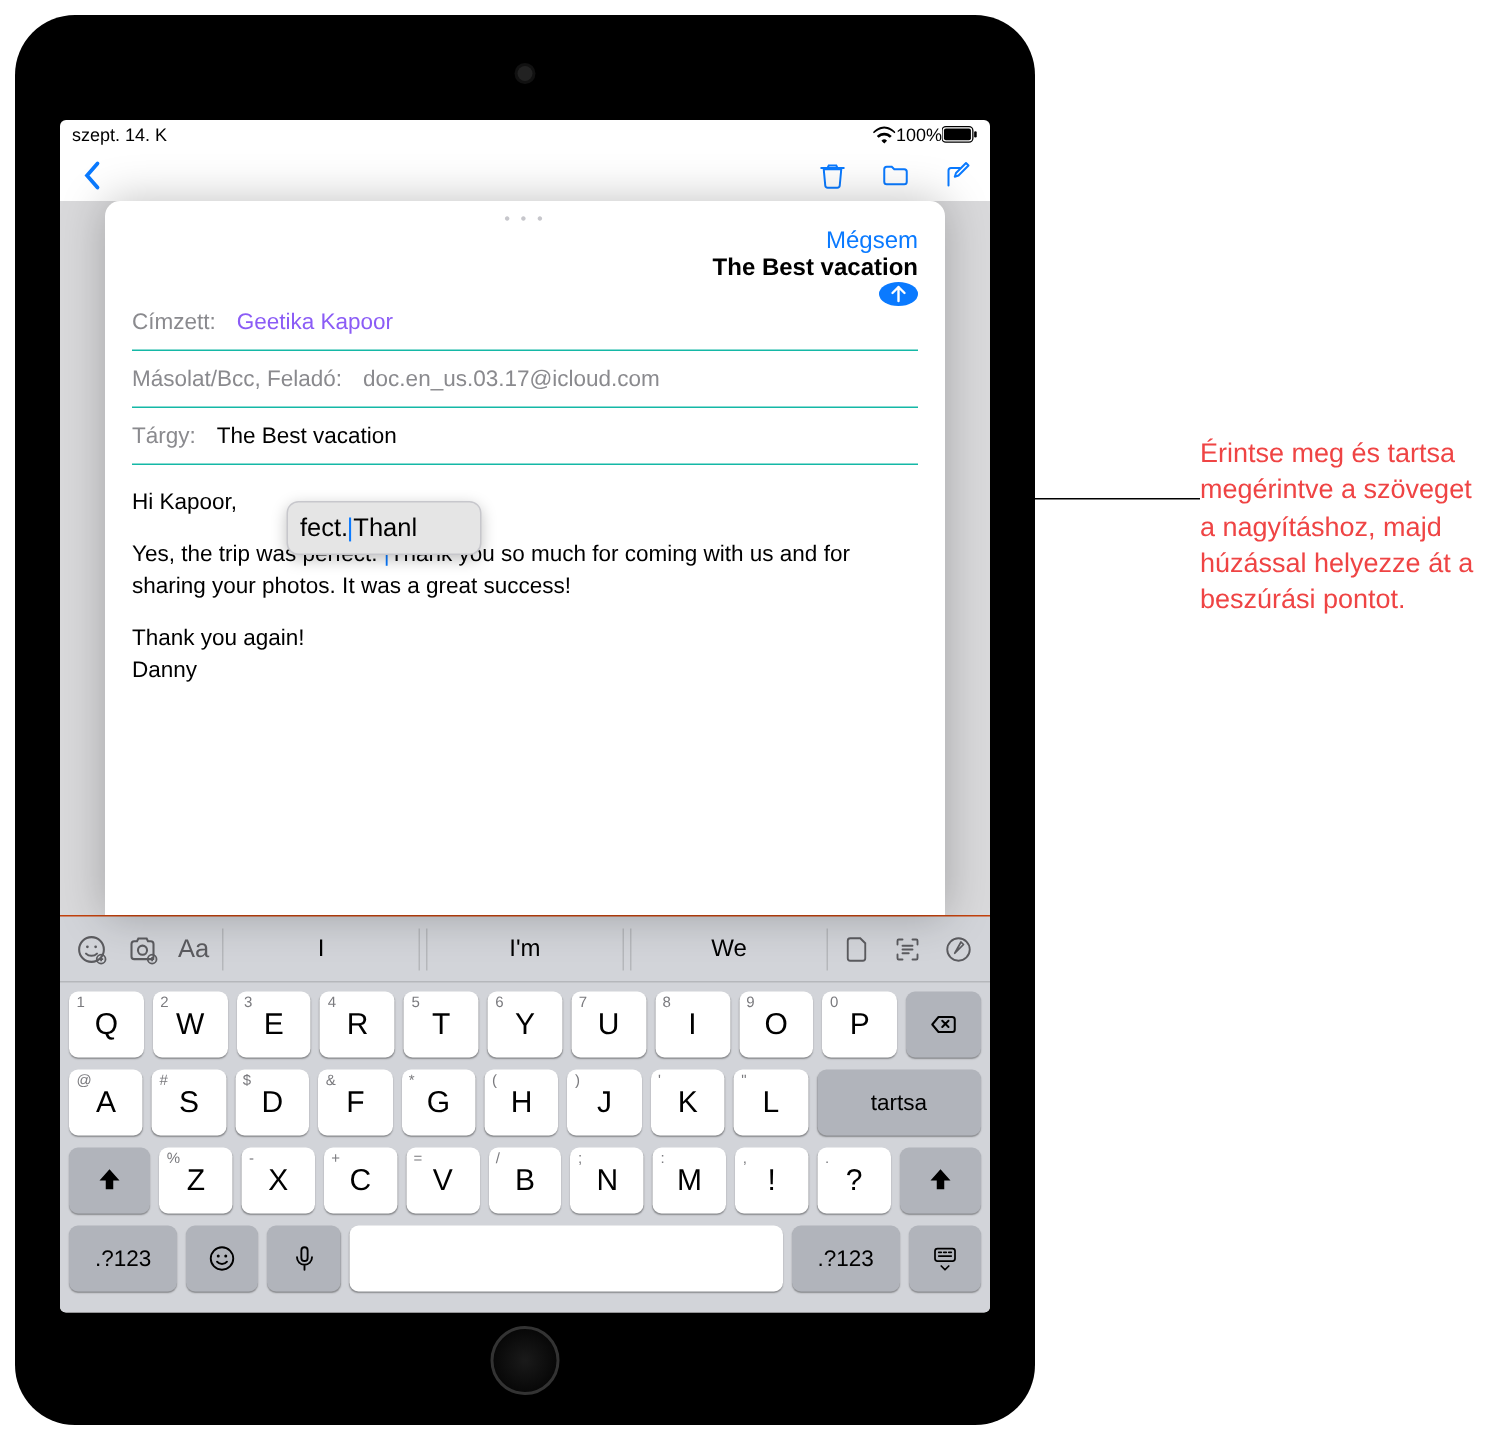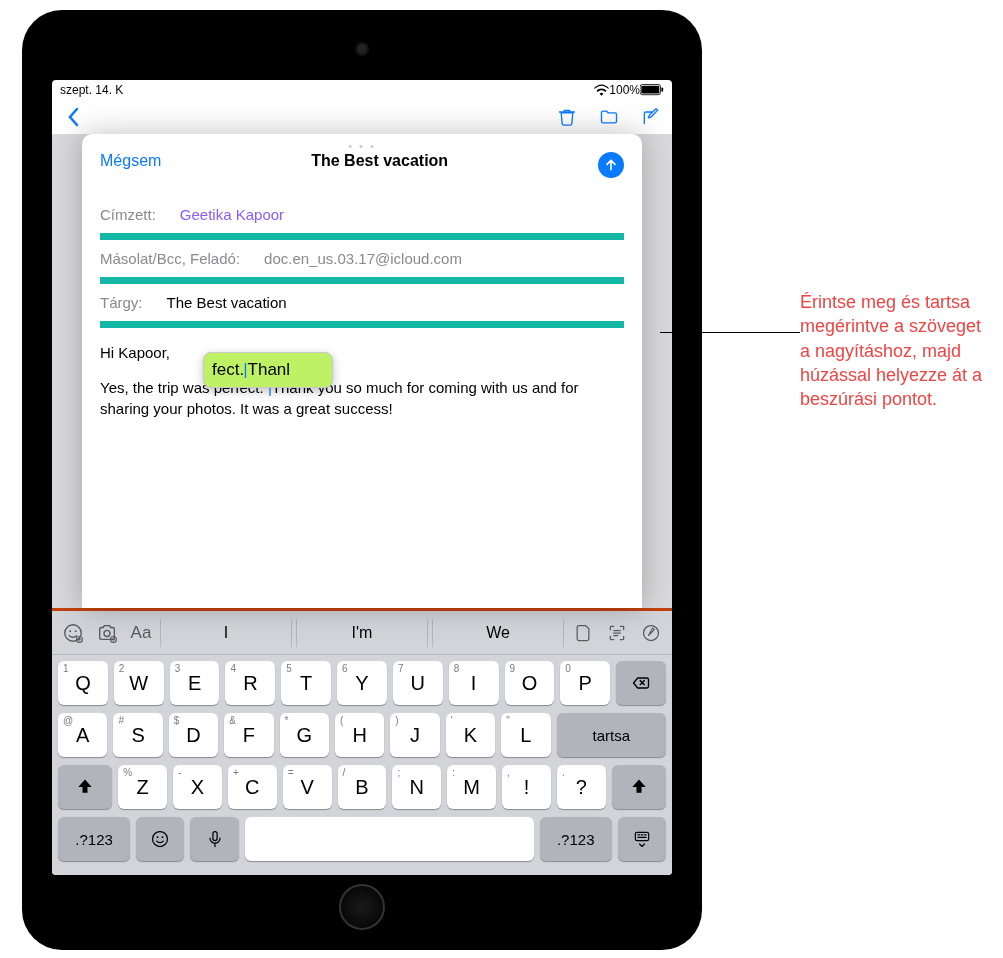--- a/index.html
+++ b/index.html
@@ -28,21 +28,20 @@
   }
   .ipad-frame {
     position: absolute;
     left: 10px;
     top: 10px;
     width: 680px;
     height: 940px;
     background: #000;
     border-radius: 40px;
     padding: 70px 30px 75px 30px;
-    margin-left: 12px;
   }
   .camera {
     position:absolute;
     top: 34px; left: 50%;
     transform: translateX(-50%);
     width: 10px; height: 10px;
     background:#222; border-radius:50%;
     box-shadow: 0 0 0 2px #111;
   }
   .home-button {
@@ -104,57 +103,58 @@
     top: 0;
     bottom: 0;
     background:#fff;
     border-radius: 10px 10px 0 0;
     box-shadow: 0 0 30px rgba(0,0,0,0.25);
     padding: 0 18px;
     overflow:hidden;
   }
   .sheet-header {
     display:flex;
-    align-items:flex-start;
+    align-items:flex-end;
     justify-content:space-between;
     height:44px;
+    flex-direction:column;
   }
   .cancel-link{ color:#0a7aff; font-size:16px; }
   .sheet-title{ font-size:16px; font-weight:600;}
   .send-btn {
     width:26px;height:26px;border-radius:50%;
     background:#0a7aff;display:flex;align-items:center;justify-content:center;
   }
   .field-row {
     display:flex; align-items:center;
-    border-bottom:7px solid #14b8a6;
+    border-bottom:1px solid #14b8a6;
     padding: 10px 0;
     font-size:15px;
-    gap:24px;
+    gap:14px;
   }
   .field-label { color:#8a8a8e; }
   .field-value { color:#000; }
   .field-value.link{ color:#8b5cf6; }
   .email-body {
     padding-top: 14px;
     font-size:15px;
     line-height:1.4;
     position:relative;
   }
   .email-body p { margin-bottom: 14px; }
   .sig { margin-top: 40px; }
 
   
   .loupe {
     position:absolute;
     left: 103px;
     top: 24px;
     width: 130px;
     height: 36px;
-    background:#bef264;
+    background:#e5e5e5;
     border:1px solid #c7c7cc;
     border-radius:8px;
     box-shadow: 0 3px 10px rgba(0,0,0,0.25);
     display:flex;
     align-items:center;
     padding: 0 8px;
     font-size:17px;
     color:#000;
     overflow:hidden;
   }
@@ -163,21 +163,21 @@
     margin-left: -1px;
     margin-right: 0;
   }
   .body-cursor {
     color:#0a7aff;
   }
 
   
   .keyboard {
     background: #d2d4d9;
-    border-top:3px solid #c2410c;
+    border-top:1px solid #c2410c;
   }
   .kb-suggest {
     height:44px;
     display:flex;
     align-items:center;
     border-bottom:1px solid #b5b7bb;
     padding: 0 6px;
     gap:4px;
   }
   .kb-sugg-icon {
@@ -302,20 +302,24 @@
         </div>
 
         <div class="email-body">
           <div class="loupe">
             <span>fect. </span>
               <span class="loupe-cursor">|</span>
               <span>Thanl</span>
           </div>
           <p>Hi Kapoor,</p>
           <p><span>Yes, the trip was perfect. </span><span class="body-cursor">|</span><span>Thank you so much for coming with us and for sharing your photos. It was a great success!</span></p>
+          <p>
+            <span>Thank you again!</span><br>
+            <span>Danny</span>
+          </p>
         </div>
       </div>
     </div>
 
     <div class="keyboard">
       <div class="kb-suggest">
         <span class="kb-sugg-icon">
           <svg viewBox="0 0 24 24" width="22" height="22">
               <circle cx="12" cy="12" r="9" fill="none" stroke="#5b5b5f" stroke-width="1.5"></circle>
               <circle cx="9" cy="10" r="1" fill="#5b5b5f"></circle>

